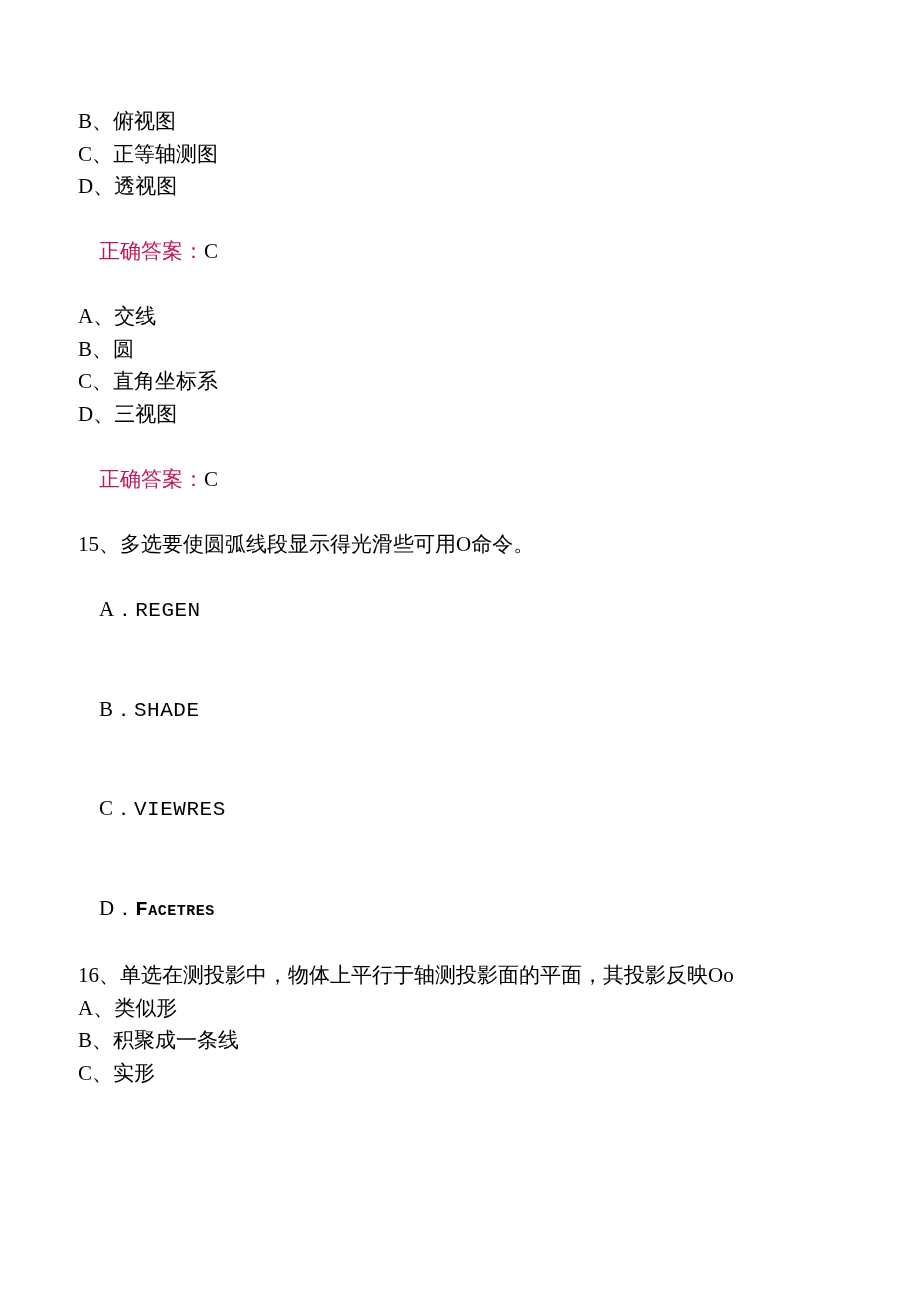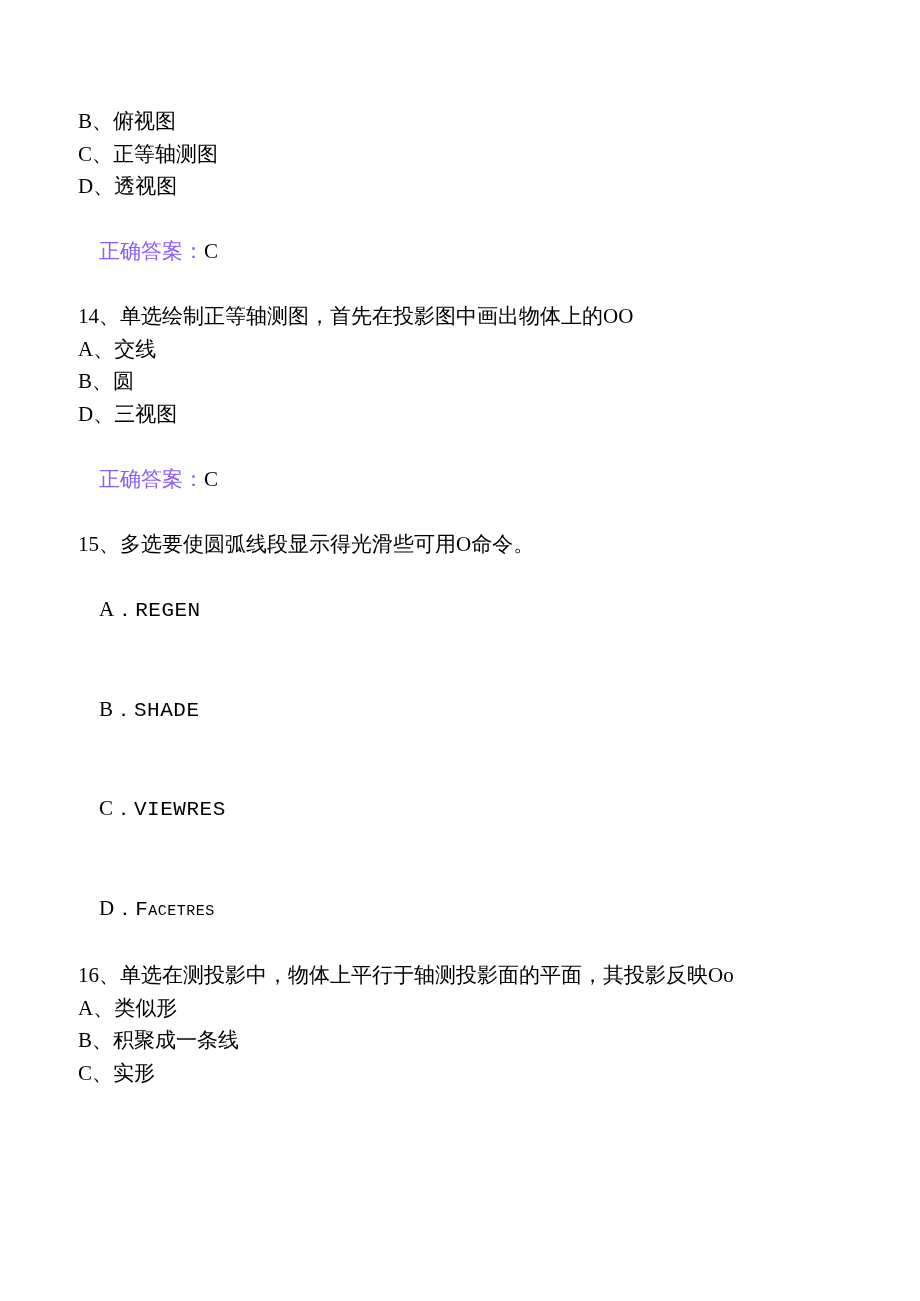--- a/index.html
+++ b/index.html
@@ -16,45 +16,46 @@
     line-height: 1.55;
   }
   .page {
     padding: 105px 78px 60px 78px;
   }
   .line {
     white-space: pre-wrap;
     word-break: break-all;
   }
   .answer-label {
-    color: #8b5cf6;
+    color: #be185d;
   }
   .mono {
     font-family: "Courier New", monospace;
     letter-spacing: 0.5px;
   }
   .small-caps {
     font-variant: small-caps;
+    font-weight: bold;
   }
 </style>
 </head>
 <body>
 
 <div class="page">
 
   <div class="line">B、俯视图</div>
   <div class="line">C、正等轴测图</div>
   <div class="line">D、透视图</div>
   <div class="line">
     <span class="answer-label">正确答案：</span><span>C</span>
   </div>
 
-  <div class="line">14、单选绘制正等轴测图，首先在投影图中画出物体上的OO</div>
   <div class="line">A、交线</div>
   <div class="line">B、圆</div>
+  <div class="line">C、直角坐标系</div>
   <div class="line">D、三视图</div>
   <div class="line">
     <span class="answer-label">正确答案：</span><span>C</span>
   </div>
 
   <div class="line">15、多选要使圆弧线段显示得光滑些可用O命令。</div>
   <div class="line">
     <span>A．</span><span class="mono">REGEN</span>
   </div>
   <div class="line">

